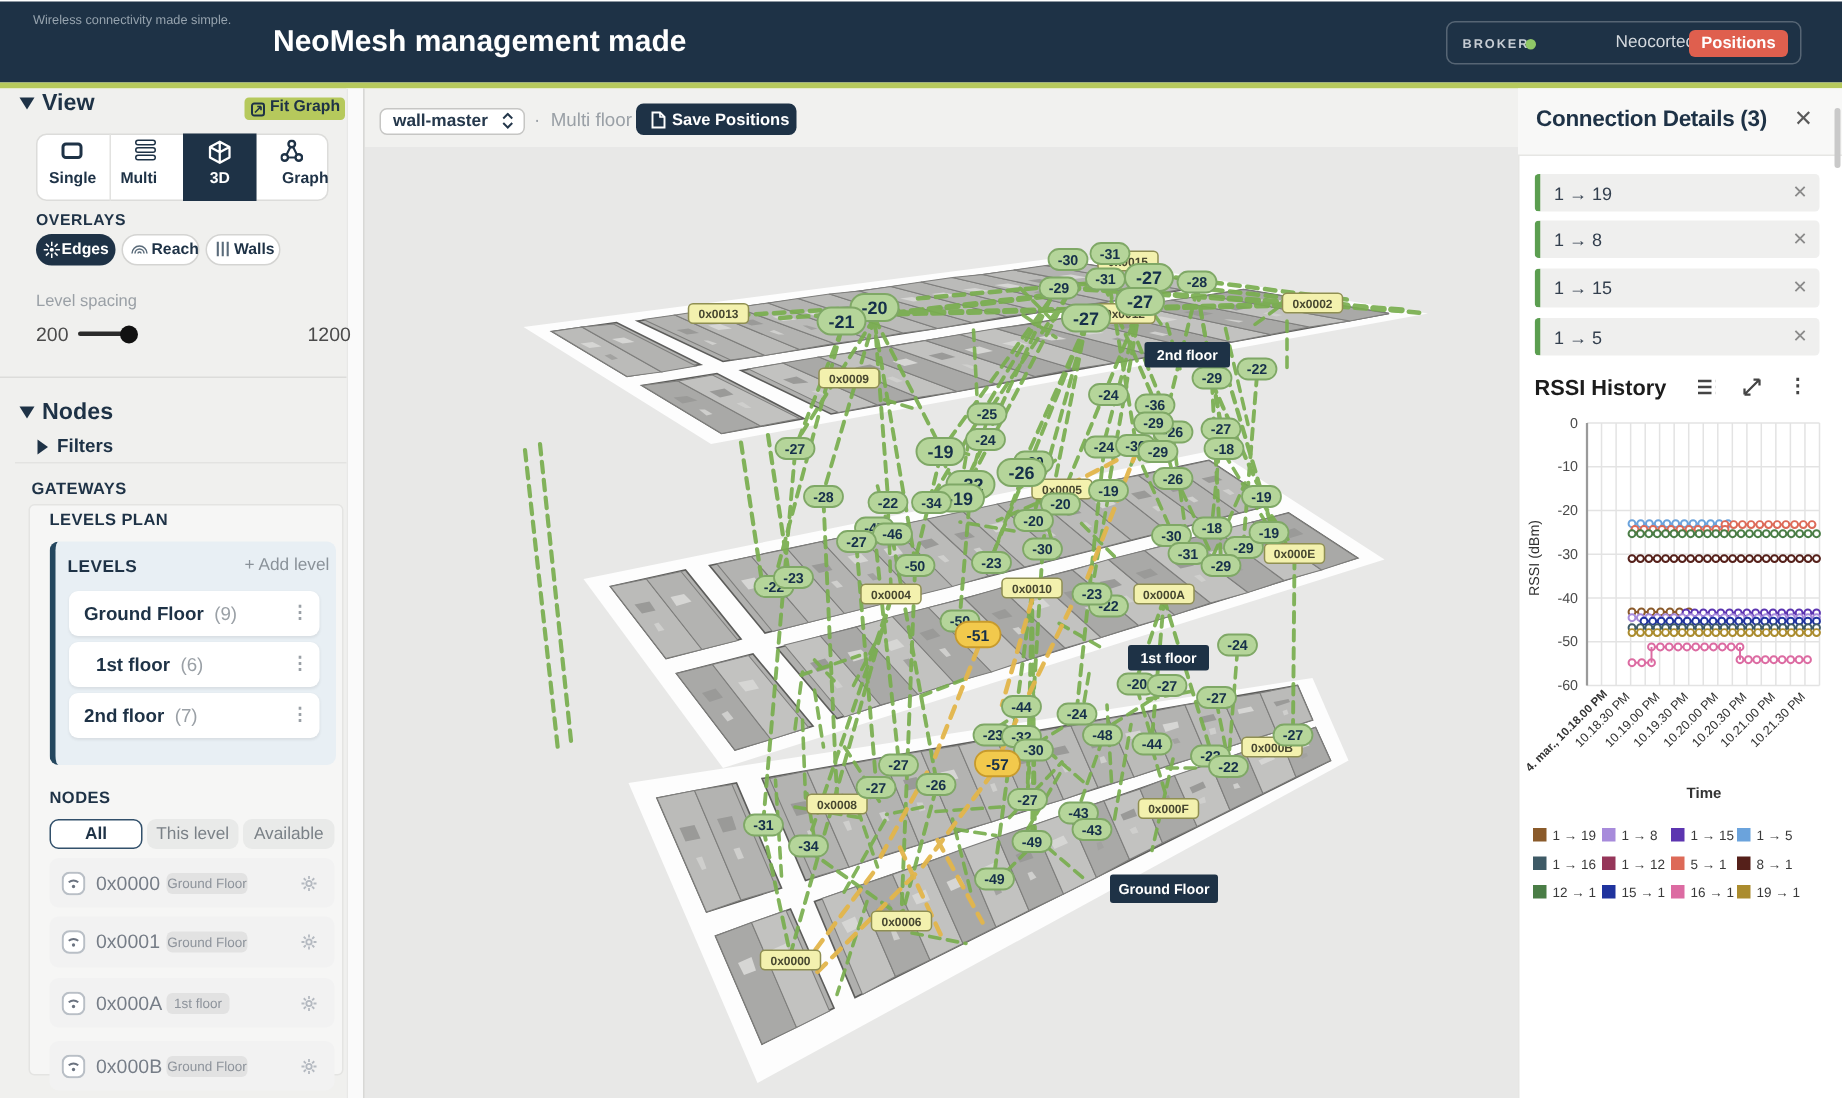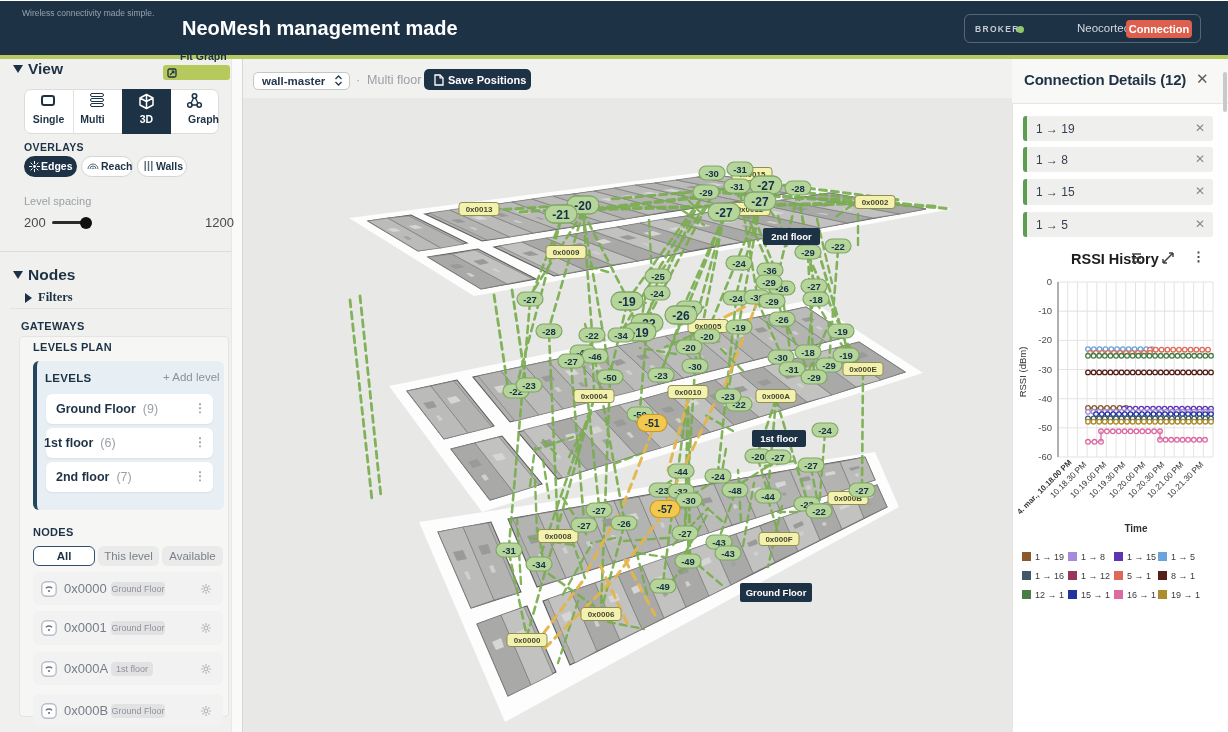--- a/index.html
+++ b/index.html
@@ -20,39 +20,39 @@
 <div class="abs" style="left:182px;top:17px;color:#fff;font-size:20px;font-weight:bold;">NeoMesh management made</div>
 
 <div class="abs" style="left:964px;top:14px;width:237px;height:29px;border:1px solid rgba(255,255,255,0.25);border-radius:6px;"></div>
 
 <div class="abs" style="left:975px;top:24px;color:#c6ccd3;font-size:8.5px;font-weight:bold;letter-spacing:1.3px;">BROKER</div>
 
 <div class="abs" style="left:1017px;top:26px;width:7px;height:7px;border-radius:50%;background:#90c767;"></div>
 
 <div class="abs" style="left:1034px;top:22px;color:#d4d9de;font-size:11.5px;padding-left:43px;">Neocortec Cloud</div>
 
-<div class="abs" style="left:1126px;top:20px;width:66px;height:18px;background:#df5f4e;border-radius:4px;color:#fff;font-size:11px;font-weight:bold;text-align:center;line-height:18px;">Connection</div>
+<div class="abs" style="left:1126px;top:20px;width:66px;height:18px;background:#df5f4e;border-radius:4px;color:#fff;font-size:11px;font-weight:bold;text-align:center;line-height:18px;">Positions</div>
 
 <div class="abs" style="left:0;top:55px;width:1228px;height:3.5px;background:#b6c95c;"></div>
 
 <div class="abs" style="left:242px;top:58.5px;width:1px;height:673.5px;background:#d8d8d6;z-index:5;"></div>
 
 <div class="abs" style="left:0;top:58.5px;width:242px;height:673.5px;background:#f0f0ee;"></div>
 
 <div class="abs" style="left:231px;top:58.5px;width:11px;height:673.5px;background:#fafafa;border-left:1px solid #e8e8e6;"></div>
 
 <div class="abs" style="left:13px;top:65px;width:0;height:0;border-left:5.5px solid transparent;border-right:5.5px solid transparent;border-top:8px solid #1e3246;"></div>
 <div class="abs" style="left:28px;top:60px;color:#1e3246;font-size:15.5px;font-weight:bold;">View</div>
 
 <div class="abs" style="left:163px;top:65px;width:67px;height:15px;background:#b6c95c;border-radius:3px;"></div>
 <svg class="abs" style="left:167px;top:67.5px;" width="10" height="10" viewBox="0 0 10 10">
     <rect x="1" y="1" width="8" height="8" rx="1.5" fill="none" stroke="#1e3246" stroke-width="1.3"></rect>
     <path d="M3 7 7 3M7 3h-2.5M7 3v2.5" stroke="#1e3246" stroke-width="1.1" fill="none"></path>
   </svg>
-<div class="abs" style="left:180px;top:50px;color:#1e3246;font-size:10.5px;font-weight:bold;">Fit Graph</div>
+<div class="abs" style="left:180px;top:65px;color:#1e3246;font-size:10.5px;font-weight:bold;">Fit Graph</div>
 
 <div class="abs" style="left:24px;top:89px;width:195px;height:45px;background:#fff;border:1px solid #dcdcda;border-radius:7px;"></div>
 <div class="abs" style="left:72.7px;top:89px;width:1px;height:45px;background:#e2e2e0;"></div>
 <div class="abs" style="left:170.3px;top:89px;width:1px;height:45px;background:#e2e2e0;"></div>
 
 <div class="abs" style="left:121.5px;top:89px;width:49px;height:45px;background:#1e3246;border-radius:0;"></div>
 
 <div class="abs" style="left:41px;top:95px;width:14px;height:11px;border:2px solid #1e3246;border-radius:3px;"></div>
 <div class="abs" style="left:24px;top:113px;width:49px;color:#1e3246;font-size:10.5px;font-weight:bold;text-align:center;">Single</div>
 
@@ -103,39 +103,39 @@
 <div class="abs" style="left:52px;top:221px;width:30px;height:2.5px;background:#2b2b2b;border-radius:2px;"></div>
 <div class="abs" style="left:80px;top:216.5px;width:12px;height:12px;background:#111;border-radius:50%;"></div>
 <div class="abs" style="left:205px;top:215px;color:#4a4a4a;font-size:13px;">1200</div>
 
 <div class="abs" style="left:0;top:251px;width:231px;height:1px;background:#dcdcda;"></div>
 
 <div class="abs" style="left:13px;top:271px;width:0;height:0;border-left:5.5px solid transparent;border-right:5.5px solid transparent;border-top:8px solid #1e3246;"></div>
 <div class="abs" style="left:28px;top:266px;color:#1e3246;font-size:15.5px;font-weight:bold;">Nodes</div>
 
 <div class="abs" style="left:25px;top:292.5px;width:0;height:0;border-top:5px solid transparent;border-bottom:5px solid transparent;border-left:7.5px solid #1e3246;"></div>
-<div class="abs" style="left:38px;top:290px;color:#1e3246;font-size:12.5px;font-weight:bold;font-family:Liberation Serif, serif;">Filters</div>
+<div class="abs" style="left:38px;top:290px;color:#1e3246;font-size:12.5px;font-weight:bold;">Filters</div>
 <div class="abs" style="left:10px;top:308px;width:221px;height:1px;background:#e3e3e1;"></div>
 
 <div class="abs" style="left:21px;top:320px;color:#1e3246;font-size:11px;font-weight:bold;letter-spacing:0.3px;">GATEWAYS</div>
 
 <div class="abs" style="left:19px;top:336px;width:210px;height:381px;background:#f6f6f5;border:1px solid #e4e4e2;border-radius:4px;"></div>
 
 <div class="abs" style="left:33px;top:341px;color:#1e3246;font-size:11px;font-weight:bold;letter-spacing:0.3px;">LEVELS PLAN</div>
 
 <div class="abs" style="left:33px;top:361px;width:191px;height:149px;background:#e8eff4;border-radius:6px;border-left:4px solid #24475f;"></div>
 <div class="abs" style="left:45px;top:372px;color:#1e3246;font-size:11.5px;font-weight:bold;letter-spacing:0.3px;">LEVELS</div>
 <div class="abs" style="left:163px;top:371px;color:#8a9299;font-size:11.5px;">+ Add level</div>
 
 <div class="abs" style="left:46px;top:394px;width:167px;height:30px;background:#fff;border-radius:6px;box-shadow:0 1px 2px rgba(0,0,0,0.07);"></div>
 <div class="abs" style="left:56px;top:402px;color:#1e3246;font-size:12.5px;font-weight:bold;">Ground Floor&nbsp; <span style="color:#9aa0a6;font-weight:400;">(9)</span></div>
 <div class="abs" style="left:194px;top:401px;color:#9aa0a6;font-size:12px;font-weight:bold;">⋮</div>
 
 <div class="abs" style="left:46px;top:428px;width:167px;height:30px;background:#fff;border-radius:6px;box-shadow:0 1px 2px rgba(0,0,0,0.07);"></div>
-<div class="abs" style="left:44px;top:436px;color:#1e3246;font-size:12.5px;font-weight:bold;">1st floor&nbsp; <span style="color:#9aa0a6;font-weight:400;">(6)</span></div>
+<div class="abs" style="left:64px;top:436px;color:#1e3246;font-size:12.5px;font-weight:bold;">1st floor&nbsp; <span style="color:#9aa0a6;font-weight:400;">(6)</span></div>
 <div class="abs" style="left:194px;top:435px;color:#9aa0a6;font-size:12px;font-weight:bold;">⋮</div>
 
 <div class="abs" style="left:46px;top:462px;width:167px;height:30px;background:#fff;border-radius:6px;box-shadow:0 1px 2px rgba(0,0,0,0.07);"></div>
 <div class="abs" style="left:56px;top:470px;color:#1e3246;font-size:12.5px;font-weight:bold;">2nd floor&nbsp; <span style="color:#9aa0a6;font-weight:400;">(7)</span></div>
 <div class="abs" style="left:194px;top:469px;color:#9aa0a6;font-size:12px;font-weight:bold;">⋮</div>
 
 <div class="abs" style="left:33px;top:526px;color:#1e3246;font-size:11px;font-weight:bold;letter-spacing:0.3px;">NODES</div>
 
 <div class="abs" style="left:33px;top:546px;width:62px;height:20px;background:#fff;border:1.5px solid #32506b;border-radius:6px;color:#1e3246;font-size:11.5px;font-weight:bold;text-align:center;line-height:18px;">All</div>
 
@@ -856,40 +856,40 @@
 <rect x="752" y="430" width="54" height="17" rx="2" fill="#1e3246"></rect>
       <text x="779.0" y="442.0" font-size="9.5" fill="#ffffff">1st floor</text>
 <rect x="740" y="583" width="72" height="19" rx="2" fill="#1e3246"></rect>
       <text x="776.0" y="596.0" font-size="9.5" fill="#ffffff">Ground Floor</text>
 </g>
 </svg>
 
 <div class="abs" style="left:1012px;top:58.5px;width:216px;height:673.5px;background:#fff;border-left:1px solid #e6e6e4;"></div>
 
 <div class="abs" style="left:1012px;top:58.5px;width:216px;height:45px;background:#f8f8f7;border-bottom:1px solid #e6e6e4;"></div>
-<div class="abs" style="left:1024px;top:71px;color:#1e3246;font-size:15px;font-weight:bold;letter-spacing:-0.2px;">Connection Details (12)</div>
+<div class="abs" style="left:1024px;top:71px;color:#1e3246;font-size:15px;font-weight:bold;letter-spacing:-0.2px;">Connection Details (3)</div>
 <div class="abs" style="left:1196px;top:70px;color:#5a5a5a;font-size:15px;">✕</div>
 
 <div class="abs" style="left:1022.6px;top:116.2px;width:190px;height:25.3px;background:#efefee;border-left:4px solid #5b9e50;border-radius:3px;"></div>
 <div class="abs" style="left:1036px;top:122.2px;color:#333f4e;font-size:12px;">1 → 19</div>
 <div class="abs" style="left:1195px;top:121.2px;color:#8a8a8a;font-size:12px;">✕</div>
 
 <div class="abs" style="left:1022.6px;top:147.0px;width:190px;height:25.3px;background:#efefee;border-left:4px solid #5b9e50;border-radius:3px;"></div>
 <div class="abs" style="left:1036px;top:153.0px;color:#333f4e;font-size:12px;">1 → 8</div>
 <div class="abs" style="left:1195px;top:152.0px;color:#8a8a8a;font-size:12px;">✕</div>
 
 <div class="abs" style="left:1022.6px;top:179.3px;width:190px;height:25.3px;background:#efefee;border-left:4px solid #5b9e50;border-radius:3px;"></div>
 <div class="abs" style="left:1036px;top:185.3px;color:#333f4e;font-size:12px;">1 → 15</div>
 <div class="abs" style="left:1195px;top:184.3px;color:#8a8a8a;font-size:12px;">✕</div>
 
 <div class="abs" style="left:1022.6px;top:212.1px;width:190px;height:25.3px;background:#efefee;border-left:4px solid #5b9e50;border-radius:3px;"></div>
 <div class="abs" style="left:1036px;top:218.1px;color:#333f4e;font-size:12px;">1 → 5</div>
 <div class="abs" style="left:1195px;top:217.1px;color:#8a8a8a;font-size:12px;">✕</div>
 
-<div class="abs" style="left:1023px;top:251px;color:#1c1c1c;font-size:14.5px;font-weight:bold;margin-left:48px;">RSSI History</div>
+<div class="abs" style="left:1023px;top:251px;color:#1c1c1c;font-size:14.5px;font-weight:bold;">RSSI History</div>
 <svg class="abs" style="left:1131px;top:252px;" width="14" height="13" viewBox="0 0 14 13">
     <path d="M1 2h9M1 6h9M1 10h9" stroke="#444" stroke-width="1.6"></path>
     <path d="M12.5 2h.1M12.5 6h.1M12.5 10h.1" stroke="#444" stroke-width="1.6" stroke-dasharray="1 2"></path>
   </svg>
 <svg class="abs" style="left:1161px;top:251px;" width="14" height="14" viewBox="0 0 14 14">
     <path d="M2 12 12 2M2 12v-4M2 12h4M12 2v4M12 2H8" fill="none" stroke="#444" stroke-width="1.5"></path>
   </svg>
 <div class="abs" style="left:1192px;top:249px;color:#444;font-size:13px;font-weight:bold;">⋮</div>
 
 <div class="abs" style="left:1223px;top:72px;width:4px;height:40px;background:#c9c9c9;border-radius:2px;"></div>

